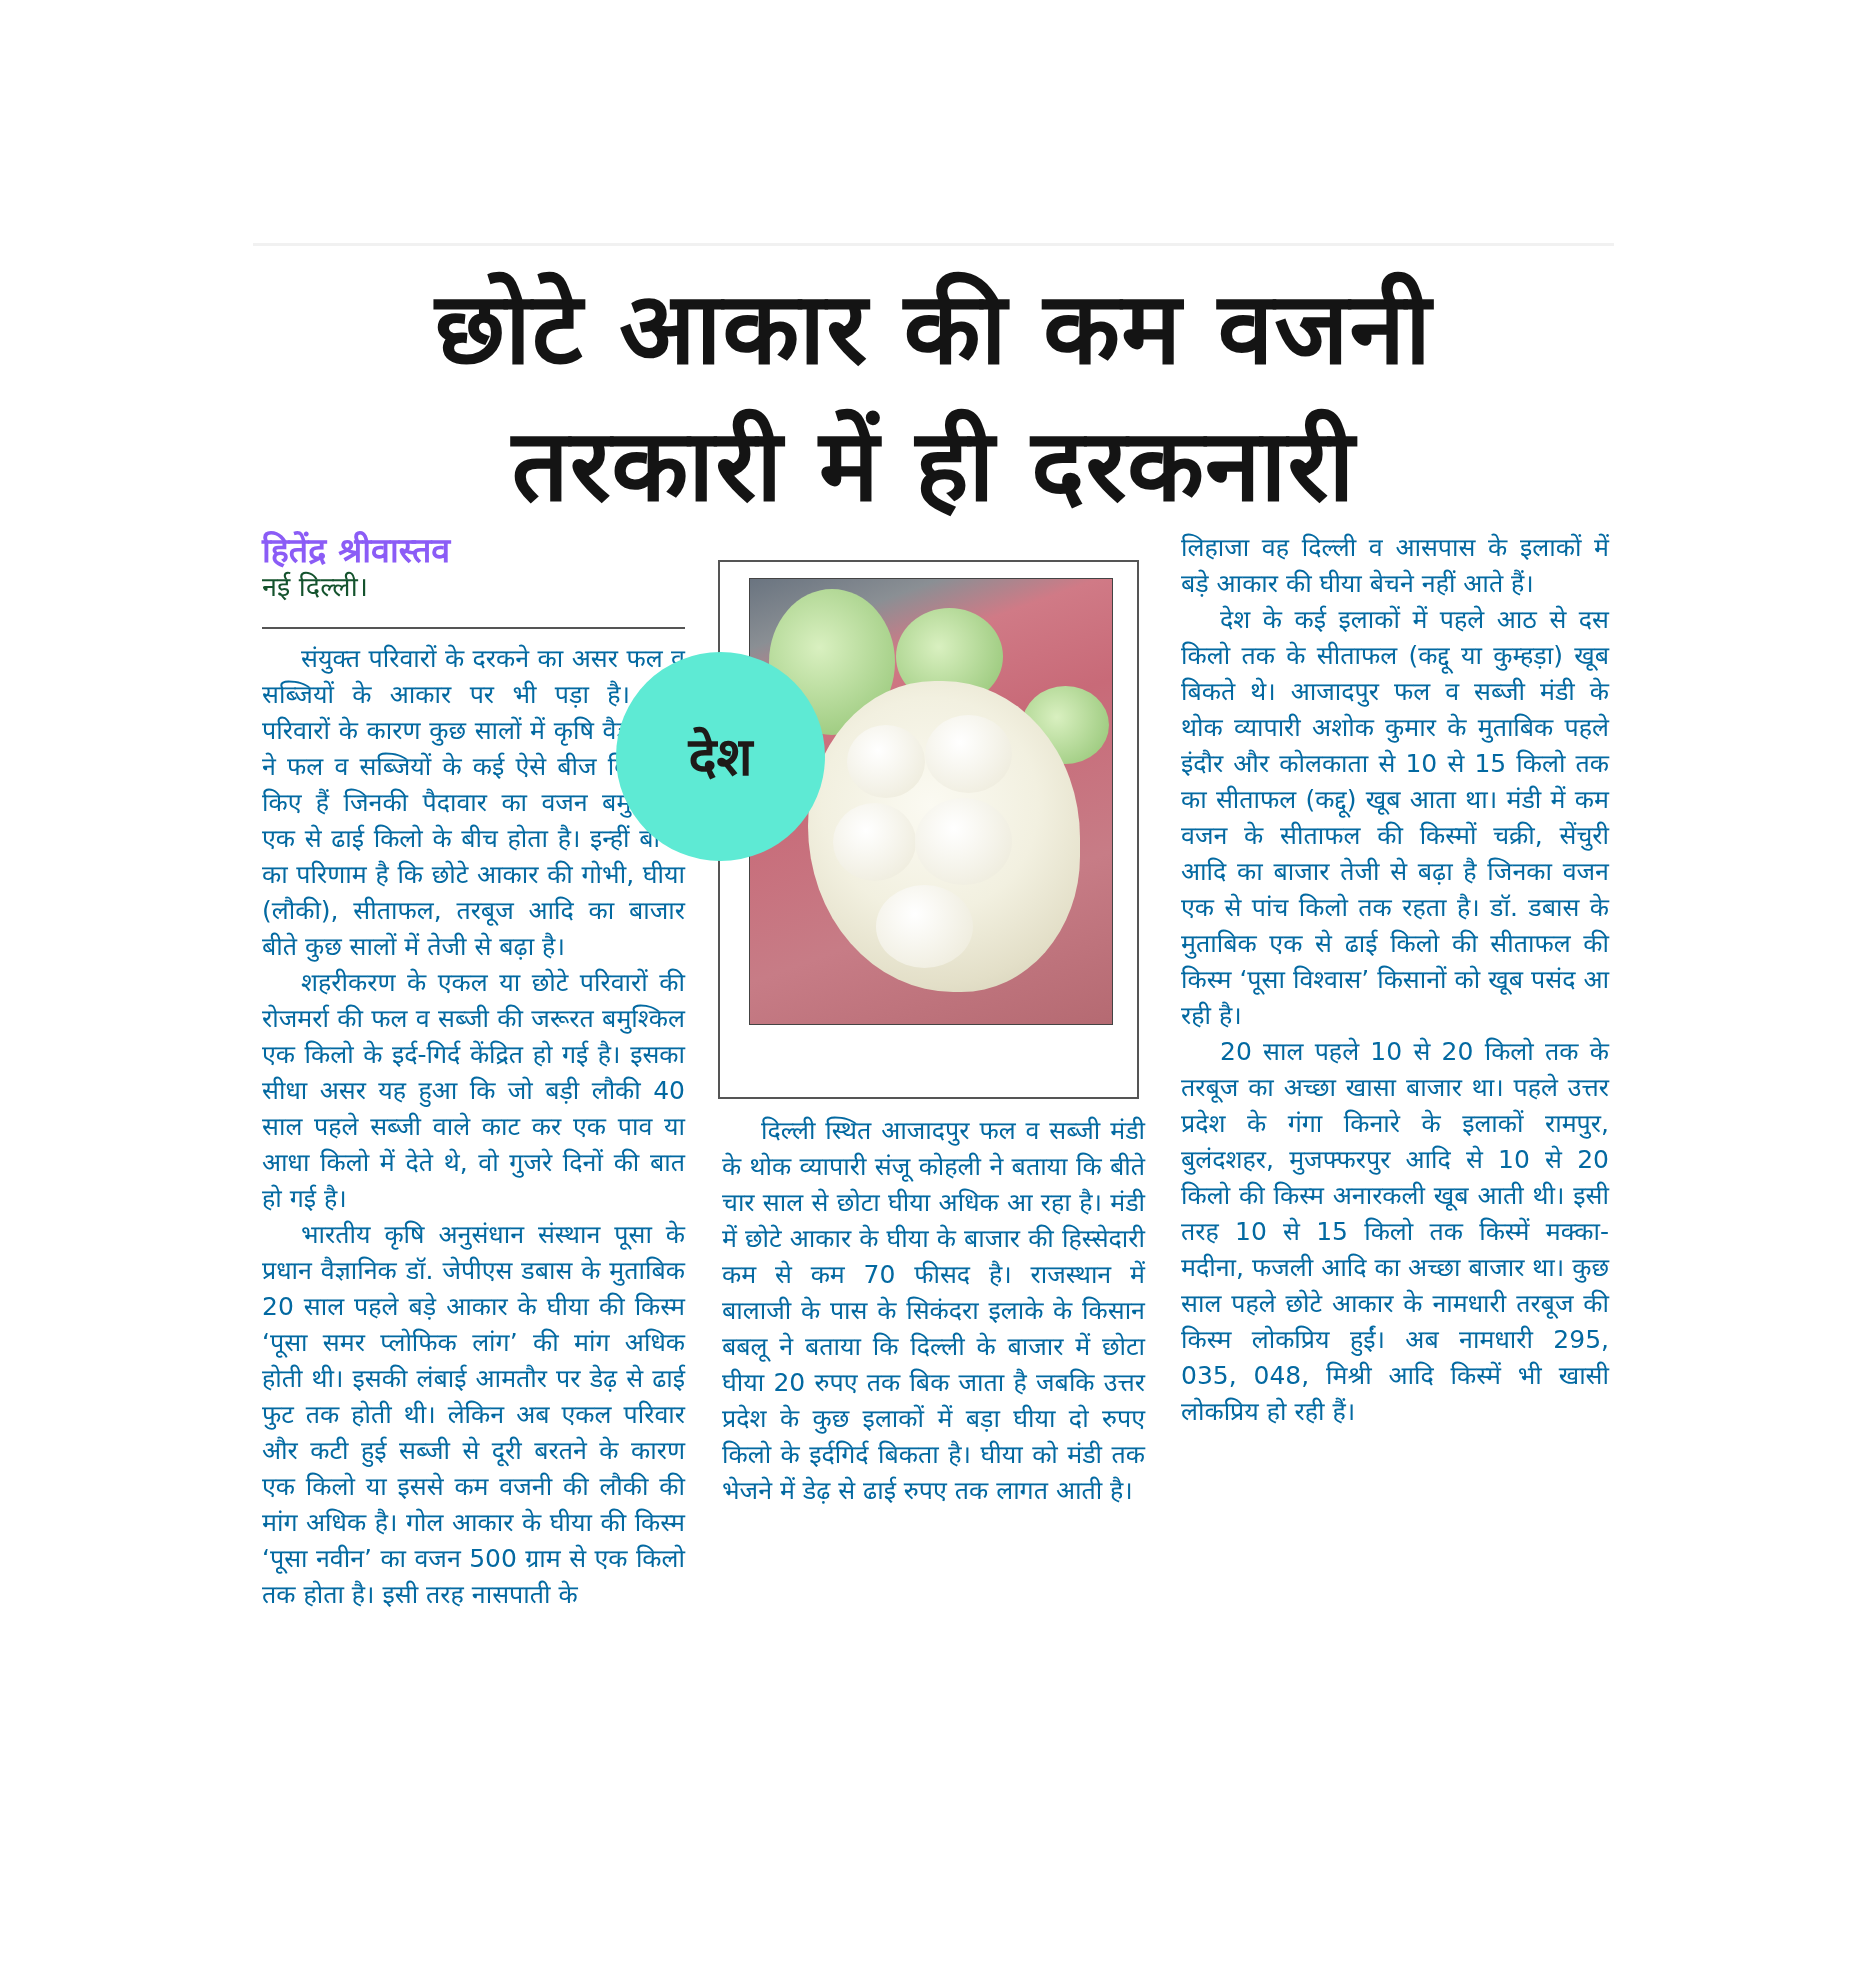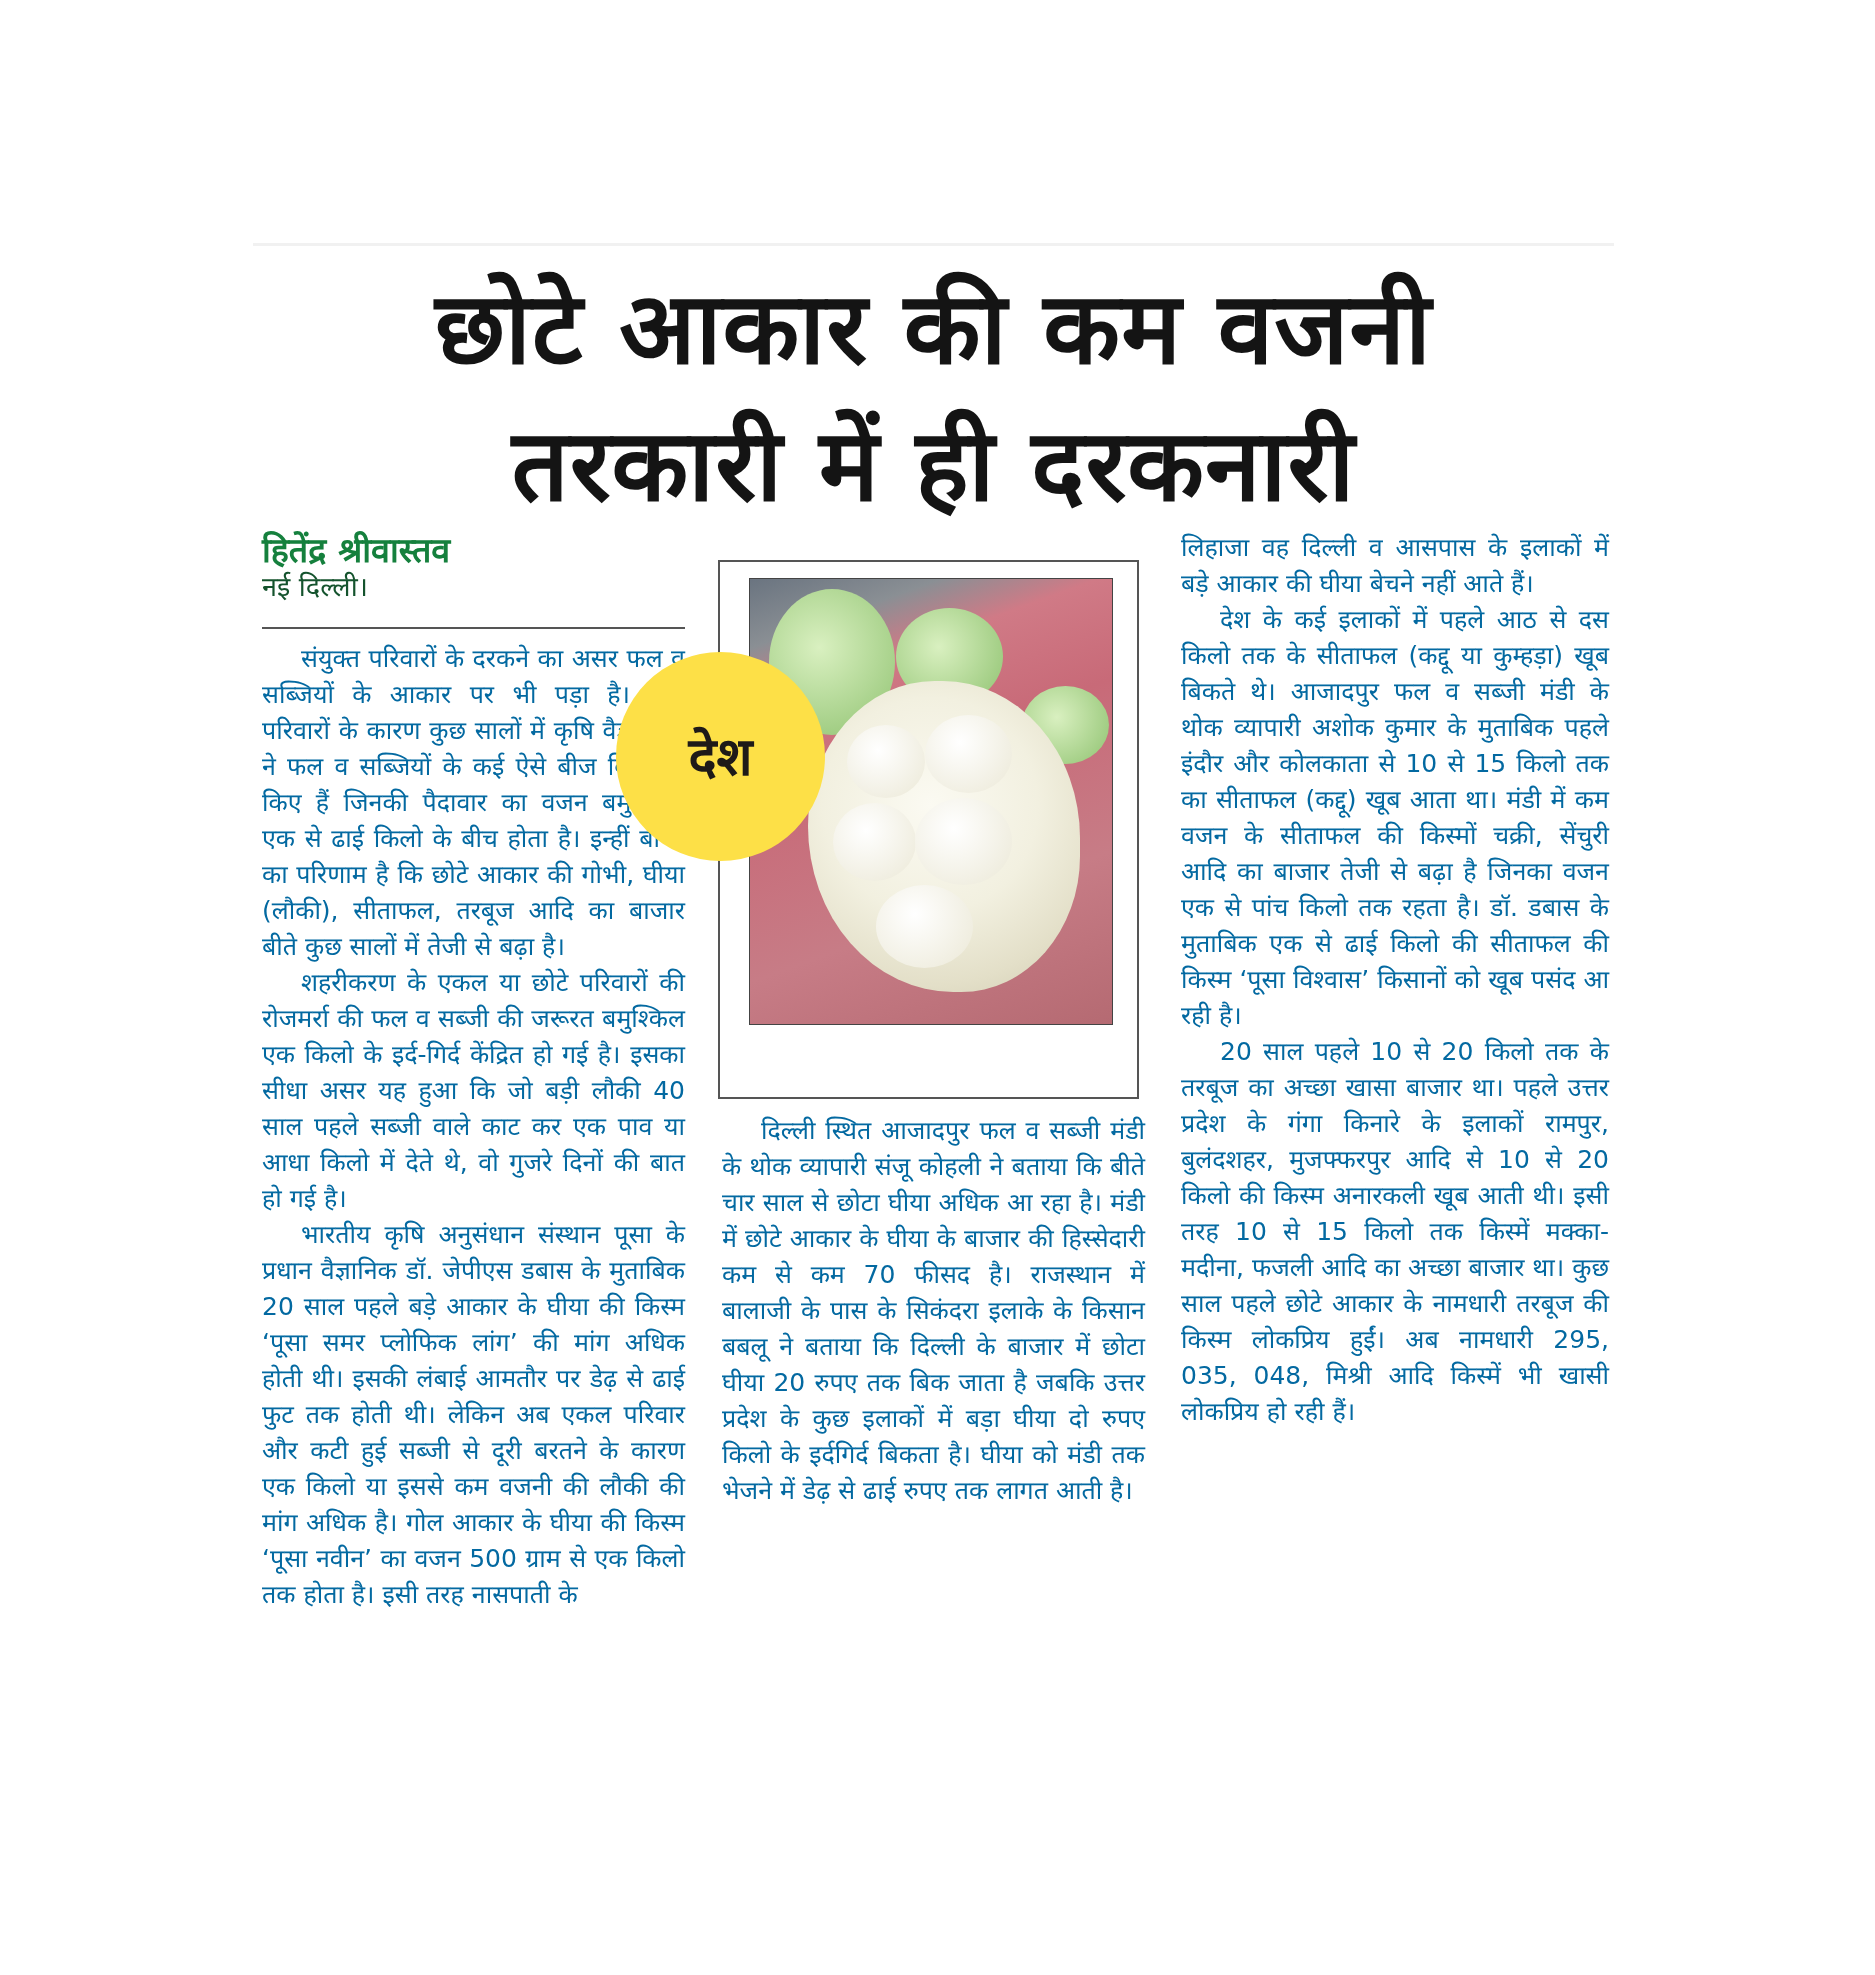--- a/index.html
+++ b/index.html
@@ -5,40 +5,40 @@
   html, body { margin: 0; padding: 0; background: #ffffff; }
   body { width: 1876px; height: 1975px; position: relative; overflow: hidden;
          font-family: "DejaVu Sans", "Liberation Sans", sans-serif; color: #1a1a1a; }
   .top-rule { position: absolute; left: 253px; top: 243px; width: 1361px; height: 2.9px; background: #f1f1f1; }
   .headline { position: absolute; left: 253px; width: 1361px; text-align: center;
               font-family: "DejaVu Sans", sans-serif; font-weight: bold; font-size: 100px;
               line-height: 1; color: #141414; letter-spacing: 1px; }
   .hl1 { top: 279px; }
   .hl2 { top: 416px; }
   .byline { position: absolute; left: 262px; top: 532px; }
-  .byline .author { font-size: 34px; font-weight: bold; color: #15803d; line-height: 1.1; }
+  .byline .author { font-size: 34px; font-weight: bold; color: #8b5cf6; line-height: 1.1; }
   .byline .place { font-size: 27px; color: #14532d; line-height: 1.2; margin-top: 1.9px; }
   .byline-rule { position: absolute; left: 262px; top: 627px; width: 423px; height: 2.4px; background: #555; }
   .col { position: absolute; font-size: 25px; line-height: 36px; text-align: justify; color: #0369a1; }
   .col p { margin: 0; text-indent: 39px; }
   .col p.noindent { text-indent: 0; }
   .col1 { left: 262px; top: 641px; width: 423px; }
   .col2 { left: 722px; top: 1113px; width: 423px; }
   .col3 { left: 1181px; top: 530px; width: 428px; }
   .photo-box { position: absolute; left: 718px; top: 560px; width: 421px; height: 539px;
                border: 2.4px solid #555; background: #fff; box-sizing: border-box; }
   .photo { position: absolute; left: 749px; top: 578px; width: 364px; height: 447px;
            border: 1.9px solid #444; box-sizing: border-box; overflow: hidden;
            background: linear-gradient(160deg, #6a7480 0%, #8a8f94 12%, #d07a86 22%, #c86a78 40%, #c77c86 70%, #b56a72 100%); }
   .photo .leaf { position: absolute; border-radius: 50%; background: radial-gradient(circle at 40% 40%, #d9f0c0, #8fc270); }
   .photo .cauli { position: absolute; left: 58px; top: 102px; width: 272px; height: 311px; border-radius: 48% 52% 45% 55%;
                   background: radial-gradient(circle at 45% 40%, #fbfaf2 0%, #f2f0e0 45%, #e3dfc8 75%, #cfcab0 100%); }
   .photo .bud { position: absolute; border-radius: 50%; background: radial-gradient(circle at 40% 35%, #ffffff, #ebe8d6); }
   .badge { position: absolute; left: 616px; top: 652px; width: 209px; height: 209px; border-radius: 50%;
-           background: #fde047; display: flex; align-items: center; justify-content: center; z-index: 5; }
+           background: #5eead4; display: flex; align-items: center; justify-content: center; z-index: 5; }
   .badge span { font-size: 53px; font-weight: bold; color: #1e1a18; margin-top: -4.9px; }
 </style>
 </head>
 <body>
 
 <div class="top-rule"></div>
 
 <h1 class="headline hl1" style="margin:0">छोटे आकार की कम वजनी</h1>
 <h1 class="headline hl2" style="margin:0">तरकारी में ही दरकनारी</h1>
 

